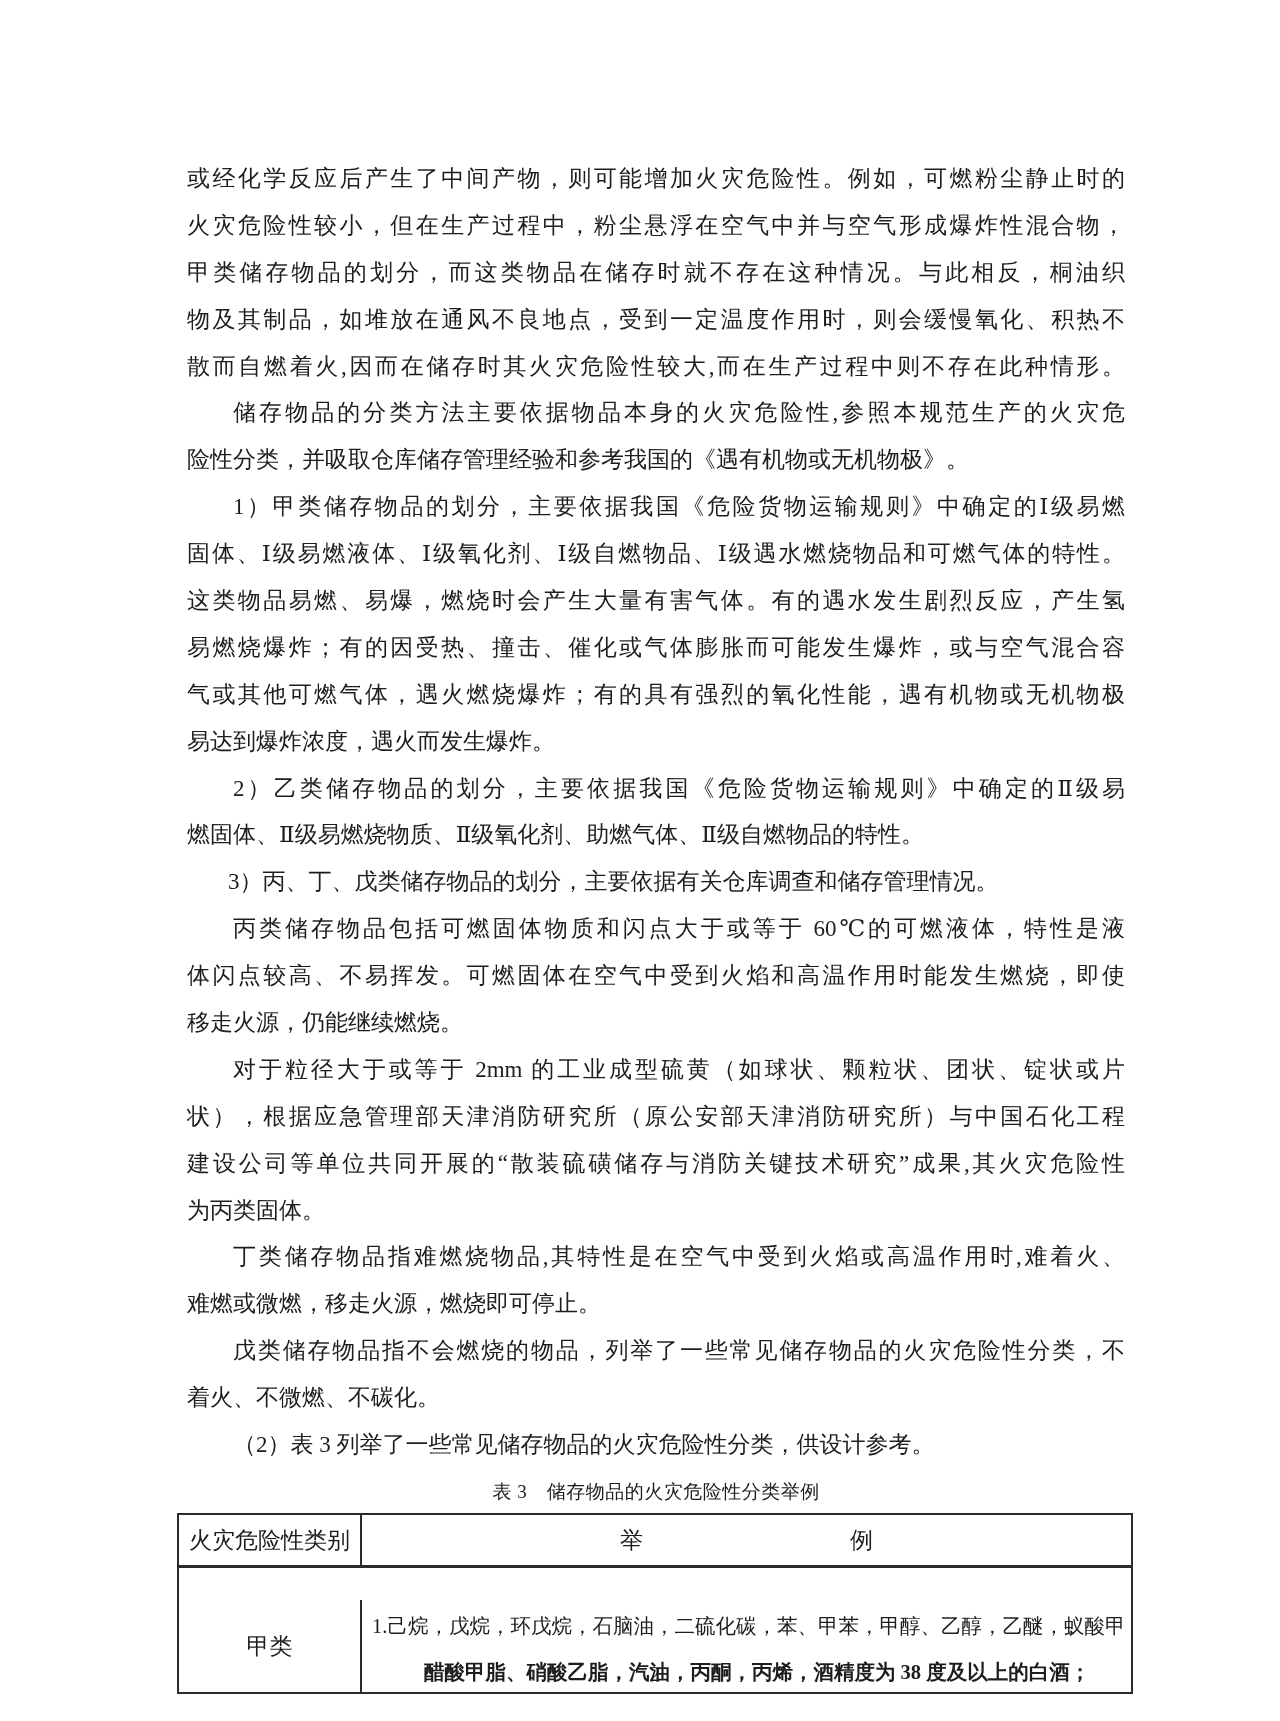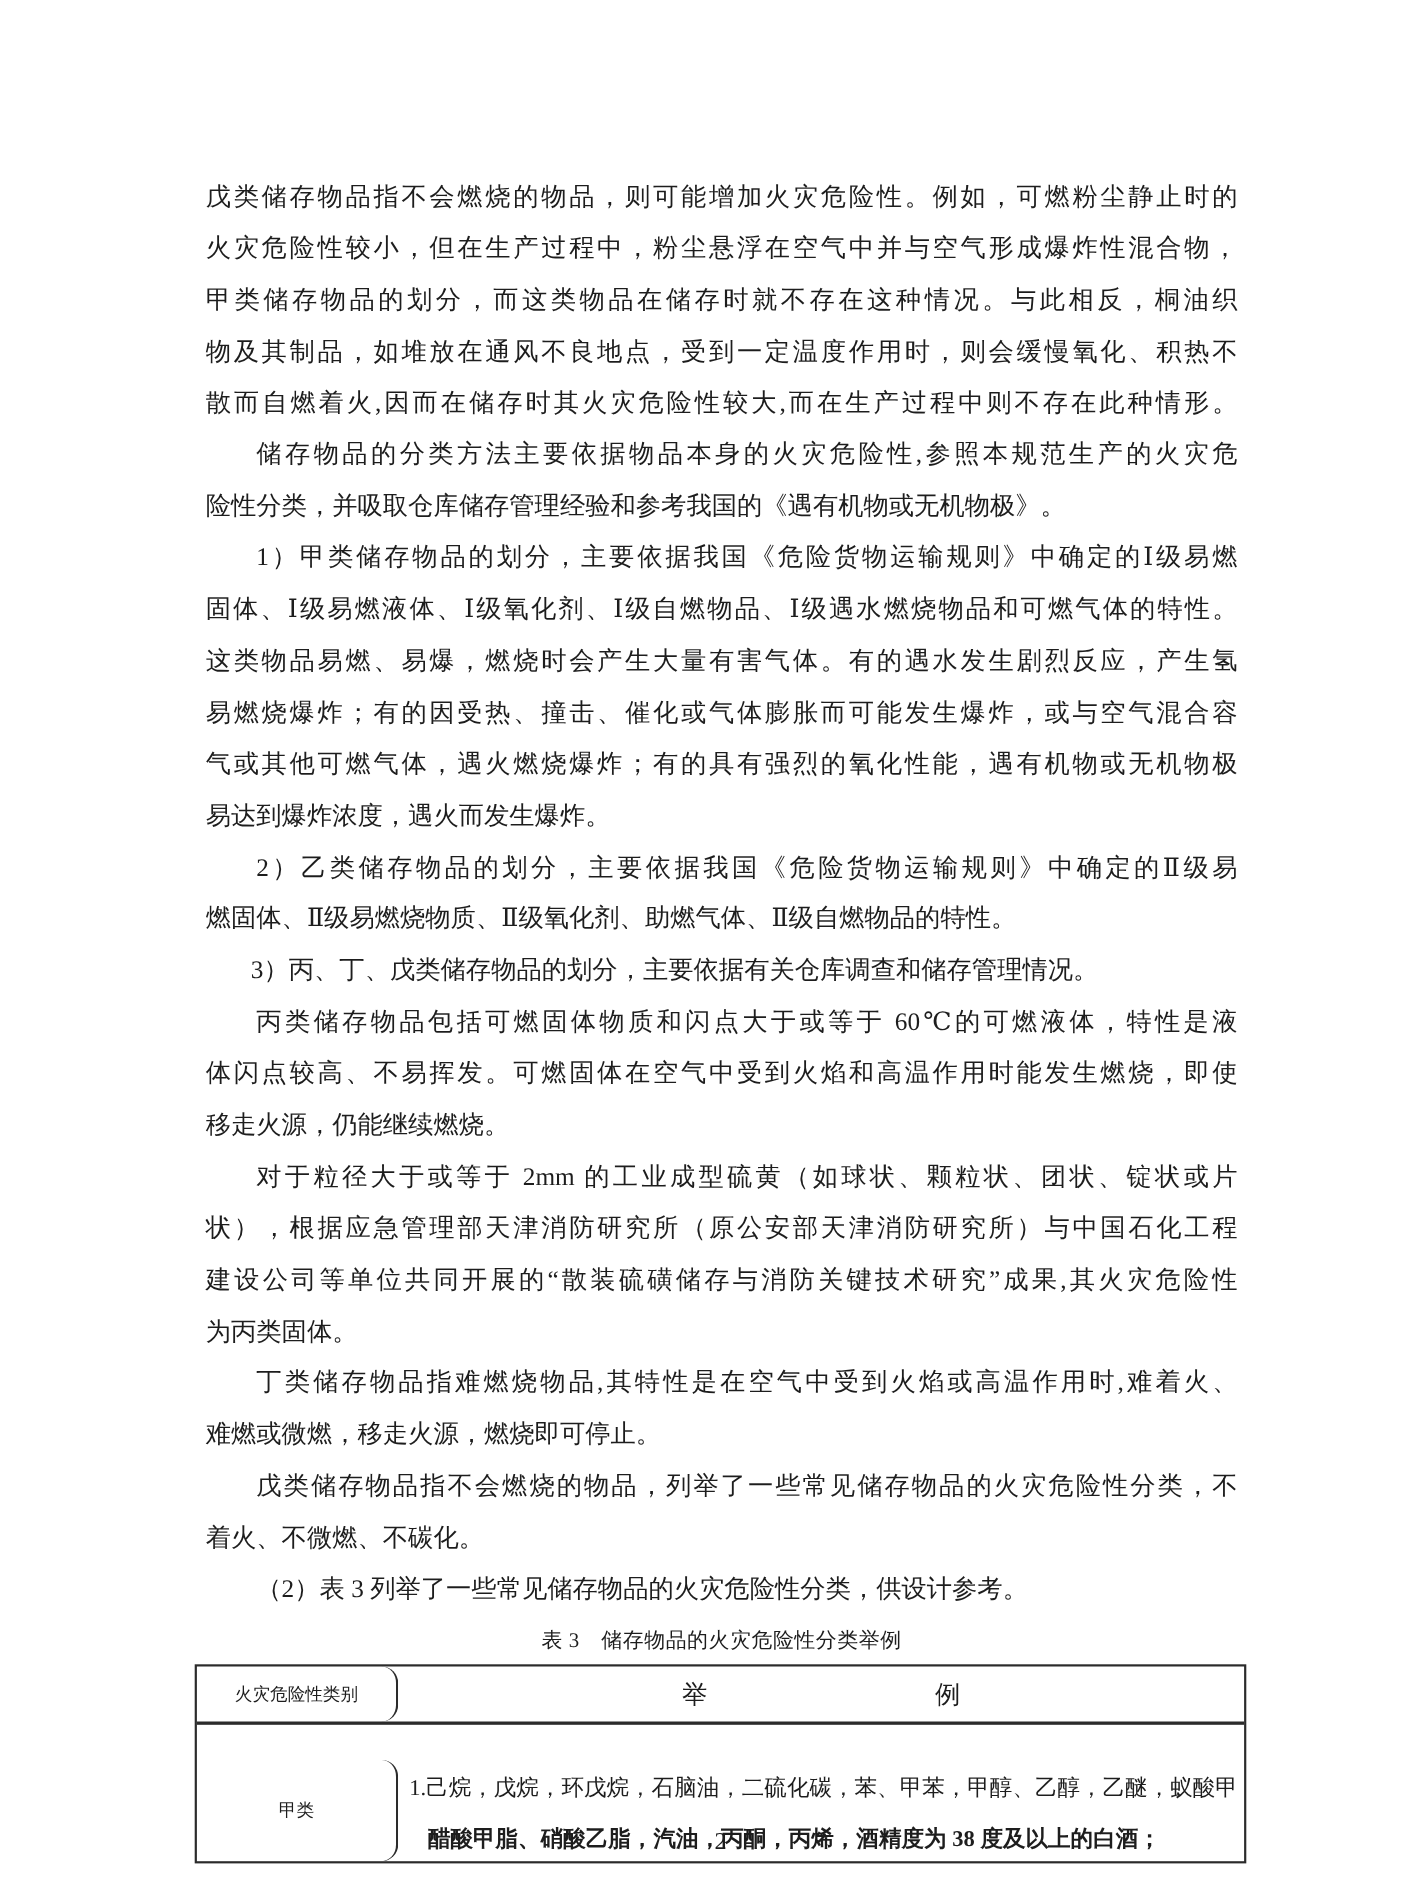--- a/index.html
+++ b/index.html
@@ -43,24 +43,23 @@
   .t-row.t-header {
     height:50px;
     border-bottom:3px solid #2b2b2b;
   }
   .t-row.t-body { height:92px;margin-top:32px; }
   .t-col1 {
     flex:none; width:183px;
     border-right:2px solid #2b2b2b;
     box-sizing:border-box;
     display:flex; align-items:center; justify-content:center;
-    font-size:16px;
-    border-radius:15px;
+    font-size:23px;
   }
-  .t-col2 { flex:1; min-width:0; }
+  .t-col2 { flex:1; min-width:0;text-align:center; }
   .t-col2.t-col2-header {
     display:flex; align-items:center; justify-content:center;
     font-size:23px;
   }
   .t-col2.t-col2-body {
     padding:3px 6px 0 10px;
     font-size:20.5px;
   }
   .ex-line {
     height:46px; line-height:46px;
@@ -75,21 +74,21 @@
     font-size:22px;
   }
 </style>
 </head>
 <body>
 
 <div class="page">
 
   <div class="text-col">
     <div>
-        <div class="line">戊类储存物品指不会燃烧的物品，则可能增加火灾危险性。例如，可燃粉尘静止时的</div>
+        <div class="line">或经化学反应后产生了中间产物，则可能增加火灾危险性。例如，可燃粉尘静止时的</div>
         <div class="line">火灾危险性较小，但在生产过程中，粉尘悬浮在空气中并与空气形成爆炸性混合物，</div>
         <div class="line">甲类储存物品的划分，而这类物品在储存时就不存在这种情况。与此相反，桐油织</div>
         <div class="line">物及其制品，如堆放在通风不良地点，受到一定温度作用时，则会缓慢氧化、积热不</div>
         <div class="line">散而自燃着火,因而在储存时其火灾危险性较大,而在生产过程中则不存在此种情形。</div>
         <div class="line ind">储存物品的分类方法主要依据物品本身的火灾危险性,参照本规范生产的火灾危</div>
         <div class="line lastleft">险性分类，并吸取仓库储存管理经验和参考我国的《遇有机物或无机物极》。</div>
         <div class="line ind">1）甲类储存物品的划分，主要依据我国《危险货物运输规则》中确定的Ⅰ级易燃</div>
         <div class="line">固体、Ⅰ级易燃液体、Ⅰ级氧化剂、Ⅰ级自燃物品、Ⅰ级遇水燃烧物品和可燃气体的特性。</div>
         <div class="line">这类物品易燃、易爆，燃烧时会产生大量有害气体。有的遇水发生剧烈反应，产生氢</div>
         <div class="line">易燃烧爆炸；有的因受热、撞击、催化或气体膨胀而可能发生爆炸，或与空气混合容</div>

